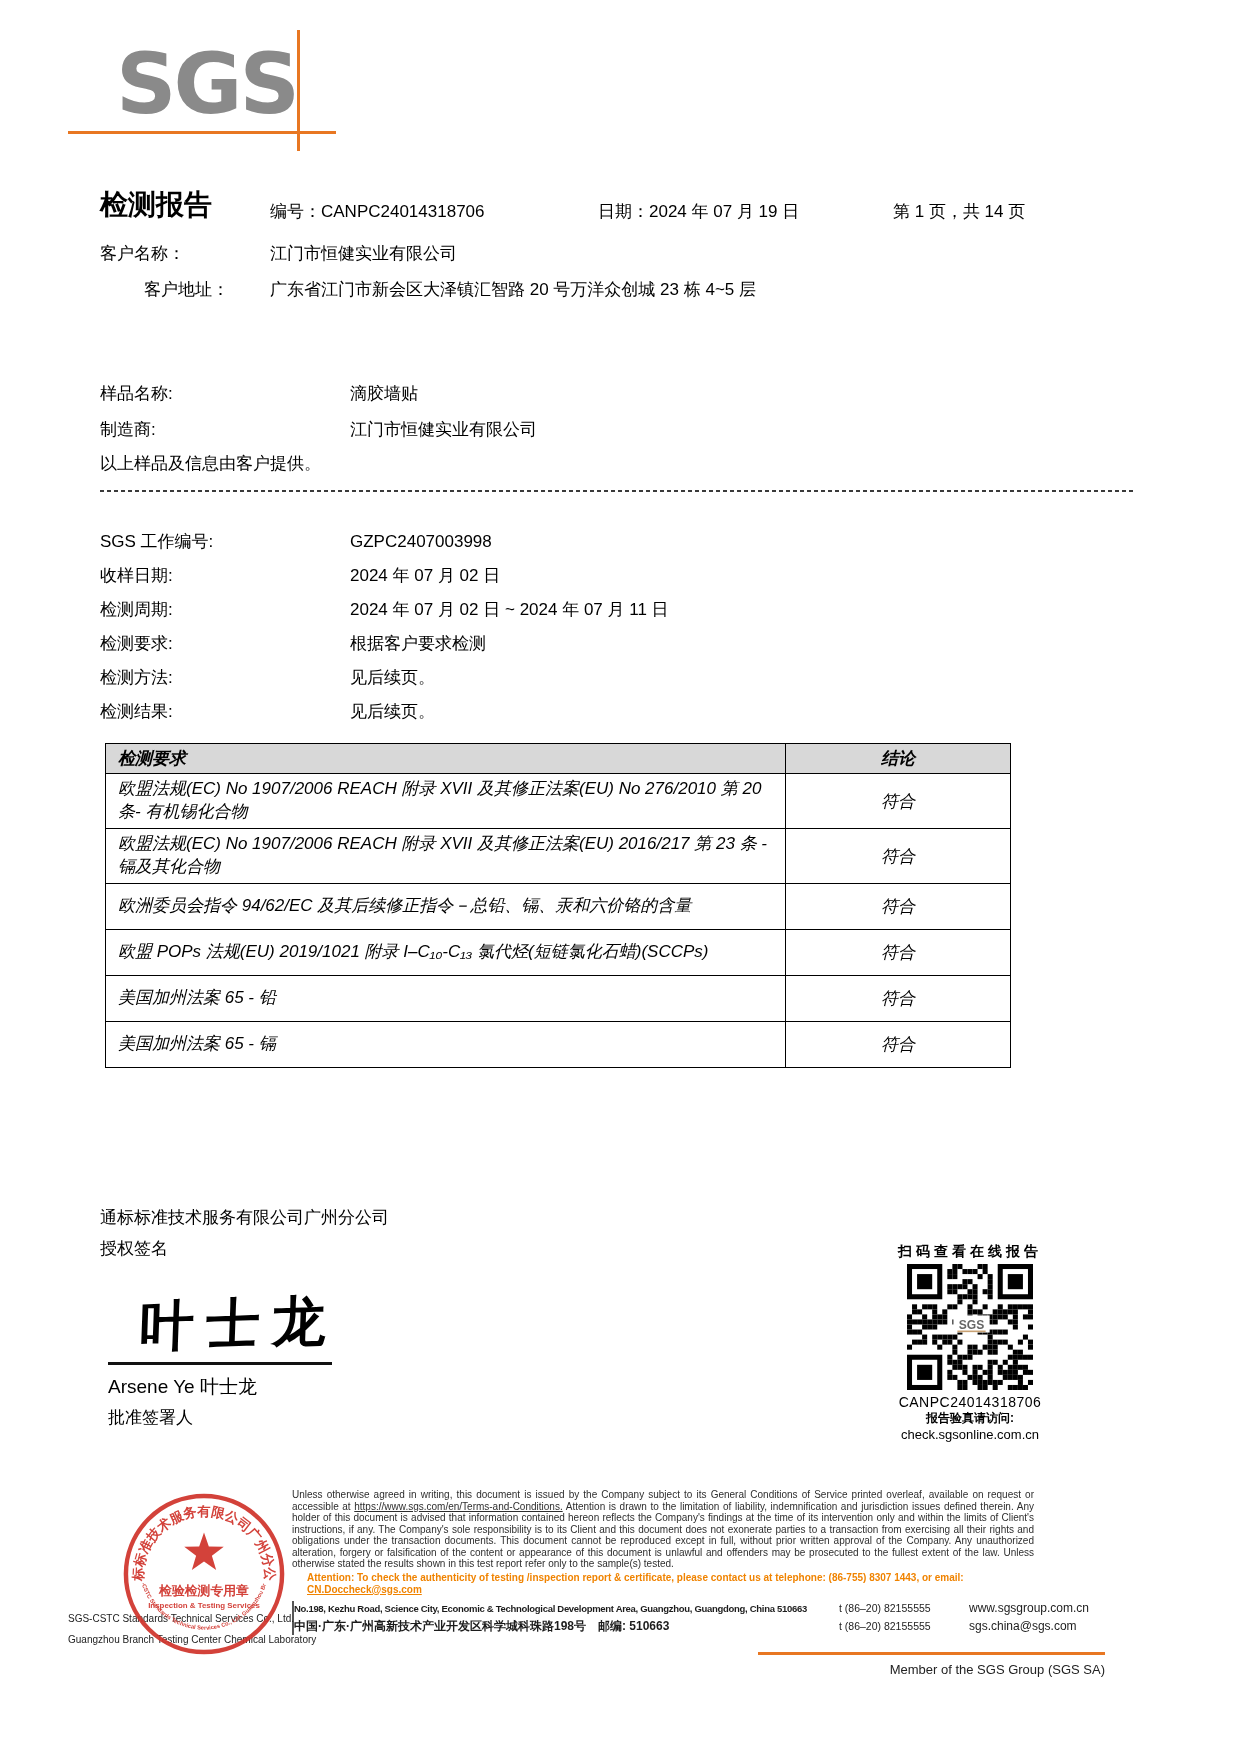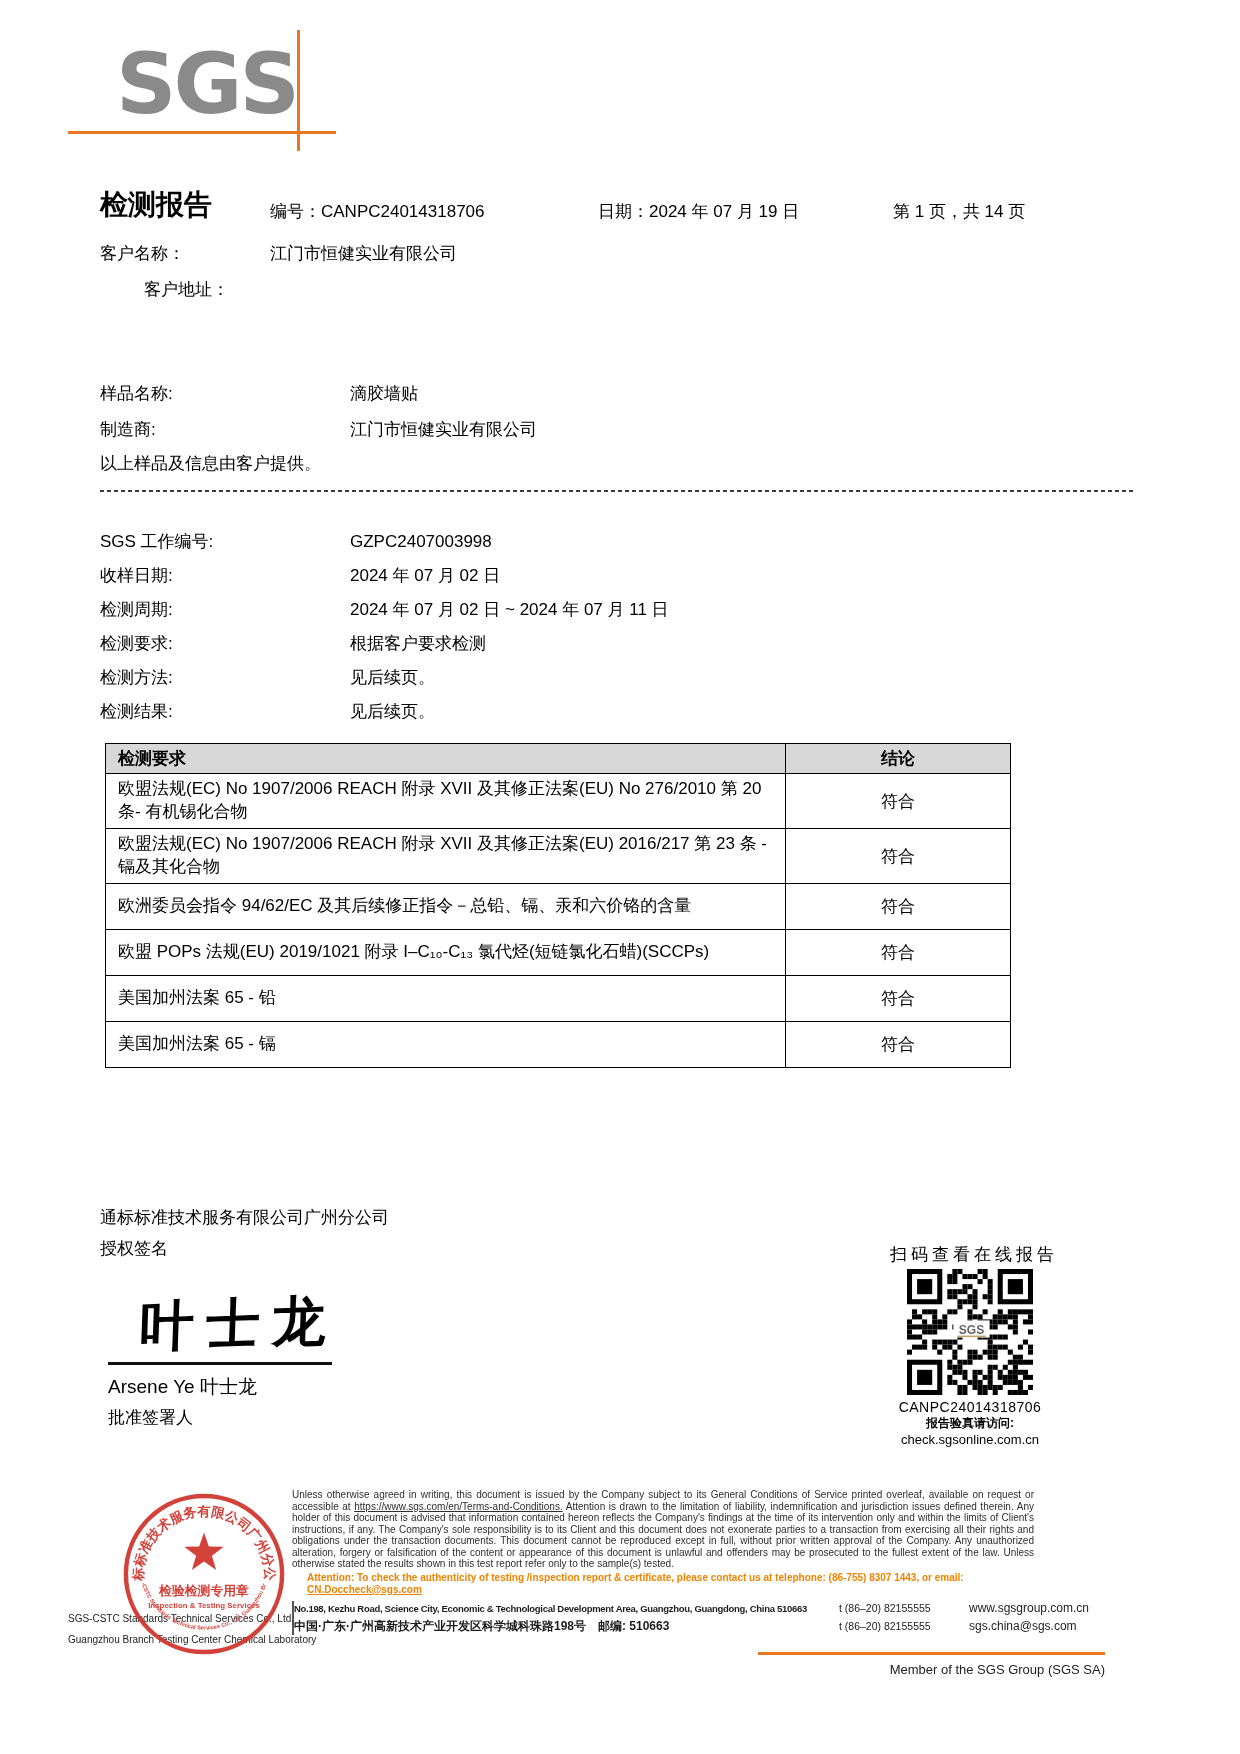--- a/index.html
+++ b/index.html
@@ -11,32 +11,32 @@
   .logo-text{position:absolute;left:48px;top:14px;font-size:84px;font-weight:bold;color:#8a8a8a;
              line-height:1;letter-spacing:-3px;font-family:"DejaVu Sans",sans-serif;}
   .logo-hline{position:absolute;left:0;top:103px;width:268px;height:3px;background:#e87722;}
   .logo-vline{position:absolute;left:229px;top:2px;width:3px;height:121px;background:#e87722;}
   .title{font-size:28px;font-weight:bold;white-space:nowrap;}
   .meta{font-size:17px;white-space:nowrap;}
   .divider{height:2px;background:repeating-linear-gradient(90deg,#3a3a3a 0 4px,transparent 4px 7px);}
   
   .results{position:absolute;left:105px;top:743px;width:905px;border-collapse:collapse;
            table-layout:fixed;font-size:17px;}
-  .results th,.results td{border:1.5px solid #000;}
+  .results th,.results td{border:1.5px solid #000;font-style:italic;}
   .results th{background:#d8d8d8;font-weight:bold;padding:0 12px;}
   .req-h{text-align:left;}
   .con-h{text-align:center;}
   .req{padding:3px 12px;line-height:1.35;text-align:left;vertical-align:middle;}
   .con{text-align:center;vertical-align:middle;}
   
   .script{font-family:"DejaVu Serif",serif;font-size:54px;font-weight:bold;letter-spacing:12px;
           transform:rotate(-2deg) skewX(-4deg);white-space:nowrap;}
   .sig-line{height:3px;background:#111;}
   
-  .qr-title{font-size:17px;font-weight:normal;letter-spacing:4px;white-space:nowrap;}
+  .qr-title{font-size:14px;font-weight:bold;letter-spacing:4px;white-space:nowrap;}
   .qr-cap1{font-size:14px;letter-spacing:0.5px;}
   .qr-cap2{font-size:12px;font-weight:bold;}
   .qr-cap3{font-size:13px;}
   
   .legal{width:742px;font-size:10px;line-height:11.5px;text-align:justify;margin:0;color:#2e2e2e;}
   .attention{width:742px;font-size:10px;line-height:12px;font-weight:bold;color:#f08300;margin:2px 15px 0;}
   .u{text-decoration:underline;}
   .addr{margin-top:5px;border-left:2px solid #555;}
   .addr-row{display:flex;align-items:baseline;margin-bottom:3px;}
   .a-en{width:545px;font-size:9.5px;font-weight:bold;letter-spacing:-0.3px;color:#1c1c1c;}
@@ -64,20 +64,21 @@
     <span>编号：</span><span>CANPC24014318706</span>
   </div>
   <div class="abs meta" style="left:598px;top:200px;">
     <span>日期：</span><span>2024 年 07 月 19 日</span>
   </div>
   <div class="abs meta" style="left:893px;top:200px;">第 1 页，共 14 页</div>
 
   <div class="abs lbl" style="left:100px;top:243px;">客户名称：</div>
   <div class="abs lbl" style="left:270px;top:243px;">江门市恒健实业有限公司</div>
   <div class="abs lbl" style="left:112px;top:279px;margin-left:32px;">客户地址：</div>
+  <div class="abs lbl" style="left:270px;top:279px;">广东省江门市新会区大泽镇汇智路 20 号万洋众创城 23 栋 4~5 层</div>
 
   <div class="abs lbl" style="left:100px;top:383px;">样品名称:</div>
   <div class="abs lbl" style="left:350px;top:383px;">滴胶墙贴</div>
   <div class="abs lbl" style="left:100px;top:419px;">制造商:</div>
   <div class="abs lbl" style="left:350px;top:419px;">江门市恒健实业有限公司</div>
   <div class="abs lbl" style="left:100px;top:453px;">以上样品及信息由客户提供。</div>
 
   <div class="abs divider" style="left:100px;top:490px;width:1035px;"></div>
 
   <div class="abs lbl" style="left:100px;top:531px;">SGS 工作编号:</div>

